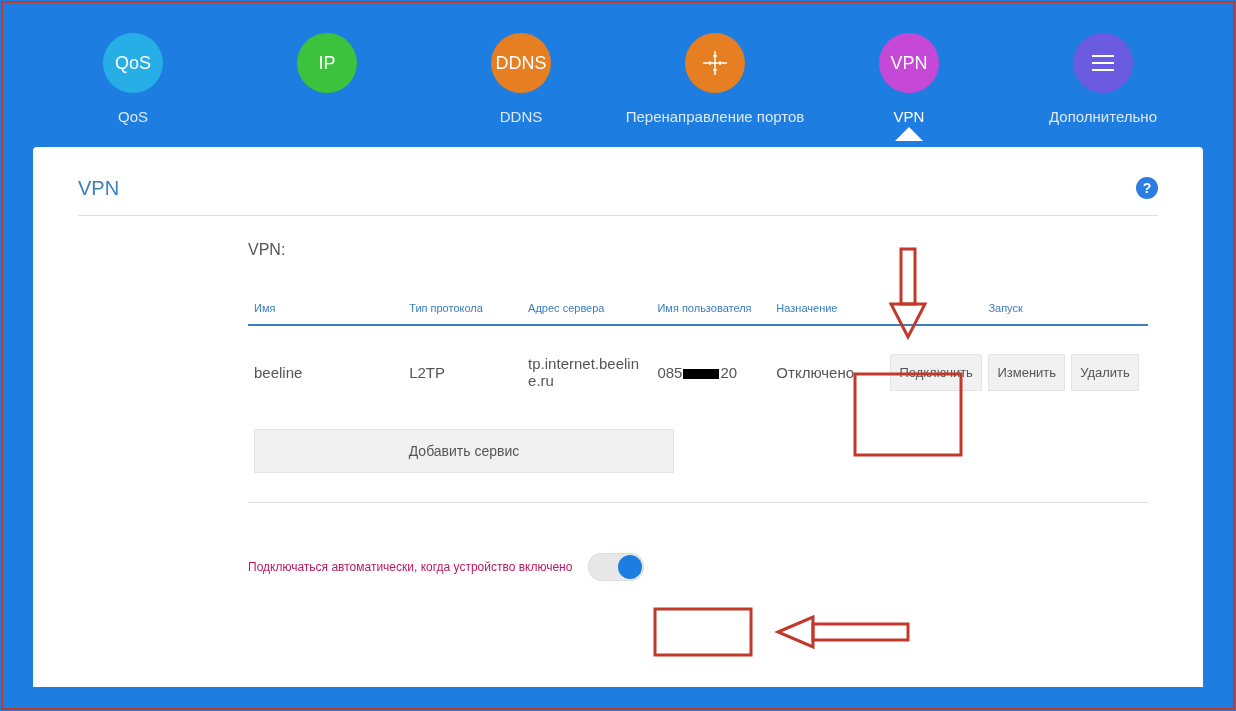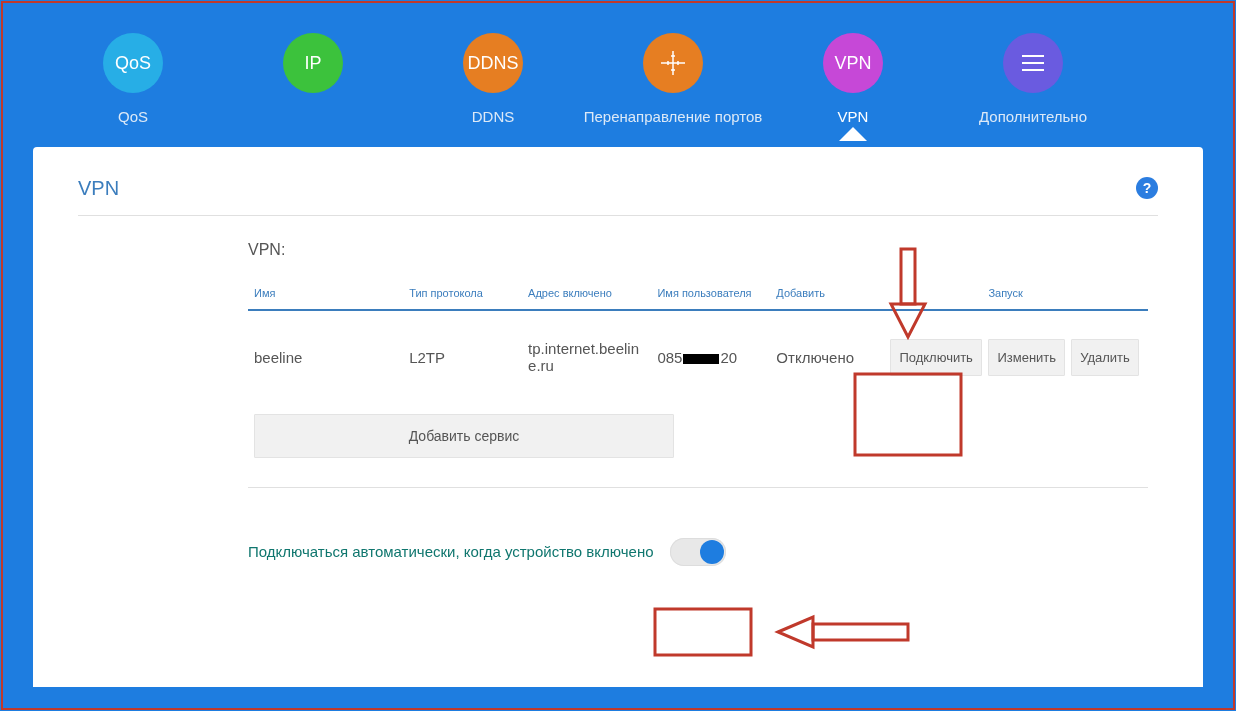--- a/index.html
+++ b/index.html
@@ -13,21 +13,21 @@
   }
   .frame {
     border: 2px solid #c0392b;
     width: 1234px;
     height: 709px;
     margin: 1px;
     position: relative;
   }
   .top-nav {
     display: flex;
-    justify-content: flex-start;
+    justify-content: space-between;
     align-items: flex-start;
     padding: 30px 40px 20px;
     color: #dce9f7;
     position: relative;
   }
   .nav-item {
     display: flex;
     flex-direction: column;
     align-items: center;
     text-align: center;
@@ -103,21 +103,21 @@
     cursor: pointer;
   }
 
   .content {
     padding-left: 170px;
     padding-right: 10px;
   }
   .section-label {
     color: #555;
     font-size: 16px;
-    margin-bottom: 20px;
+    margin-bottom: 35px;
   }
 
   .vpn-table {
     width: 100%;
     border-collapse: collapse;
     table-layout: fixed;
   }
   .vpn-table th {
     text-align: left;
     color: #3b7dbd;
@@ -153,22 +153,22 @@
     font-size: 14px;
   }
   .add-row td { padding-top: 10px; border-bottom: none; }
   .divider-row td { padding: 0; border-bottom: 1px solid #e0e0e0; height: 1px; }
 
   .auto-row {
     display: flex;
     align-items: center;
     gap: 16px;
     margin-top: 50px;
-    color: #0f766e;
-    font-size: 15px;
+    color: #be185d;
+    font-size: 12px;
   }
   .toggle {
     width: 56px; height: 28px;
     background: #e8e8e8;
     border-radius: 14px;
     position: relative;
     cursor: pointer;
     box-shadow: inset 0 0 0 1px #ddd;
   }
   .toggle .knob {
@@ -264,23 +264,23 @@
           <col style="width:115px">
             <col style="width:110px">
             <col style="width:95px">
           <col style="width:80px">
             <col style="width:80px">
         </colgroup>
         <thead>
           <tr>
             <th>Имя</th>
             <th>Тип протокола</th>
-            <th>Адрес включено</th>
+            <th>Адрес сервера</th>
             <th>Имя пользователя</th>
-            <th>Добавить</th>
+            <th>Назначение</th>
             <th></th>
             <th colspan="2">Запуск</th>
           </tr>
         </thead>
         <tbody>
           <tr>
             <td>beeline</td>
             <td>L2TP</td>
             <td>tp.internet.beeline.ru</td>
             <td>

